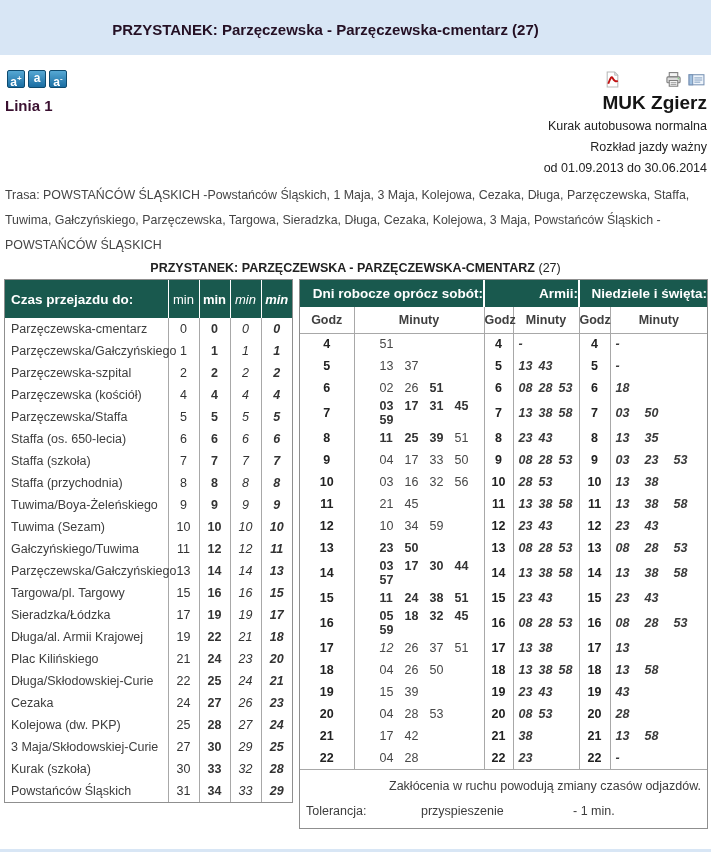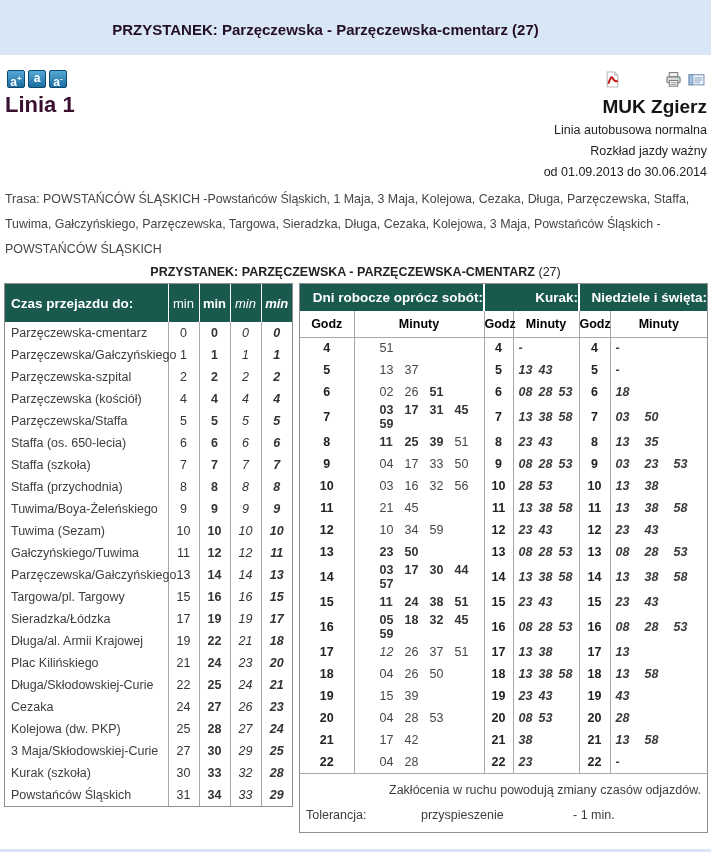--- a/index.html
+++ b/index.html
@@ -19,21 +19,21 @@
     font-weight:bold; line-height:15px; text-align:center; cursor:pointer; }
   .fbtn sup { font-size:8px; }
   .ticons { display:flex; align-items:center; }
   .icon-btn { width:17px; height:17px; cursor:pointer; }
   .gap-lg { margin-right:44px; }
   .gap-sm { margin-right:6px; }
 
   
   .head-row { display:flex; justify-content:space-between; align-items:flex-end;
     padding:4px 4px 0 5px; }
-  .line-title { font-size:22px; font-weight:bold; color:#3a1030; }
+  .line-title { font-size:15px; font-weight:bold; color:#3a1030; }
   .operator { font-size:19px; font-weight:bold; color:#151515; }
   .info-block { text-align:right; padding:2px 4px 0 0; font-size:12.5px;
     color:#222; line-height:21px; }
   .route { padding:4px 4px 0 5px; font-size:12.4px; color:#454545; line-height:25px; }
   .stop-line { text-align:center; margin-top:3px; font-size:12.5px; color:#222; }
   .stop-line .bold { font-weight:bold; }
 
   
   .tables { display:flex; gap:6px; padding:4px 0 0 4px; align-items:flex-start; }
   .box { border:1px solid #8f8f8f; background:#fff; }
@@ -54,21 +54,21 @@
   .left-table td.v2 { font-style:italic; }
   .left-table td.v3 { font-weight:bold; font-style:italic; }
 
   .right-box { width:409px; }
   .time-table { width:100%; border-bottom:1px solid #a8a8a8; }
   .time-table th.grp { font-size:13.5px; height:27px; text-align:right; }
   .time-table th.grp + th.grp { border-left:2px solid #ffffff; }
   .time-table td { border-left:1px solid #a8a8a8; }
   .time-table tr td:first-child { border-left:none; }
   .time-table .sub td { font-weight:bold; font-size:12.5px; text-align:center;
-    height:26px; border-bottom:1px solid #a8a8a8; color:#000000; }
+    height:26px; border-bottom:1px solid #a8a8a8; color:#404040; }
   .time-table td.hour { font-weight:bold; font-size:12.5px; text-align:center;
     height:22px; color:#222; }
   .time-table td.mins { padding-left:5px; font-size:12.5px; color:#474747; }
   .time-table td.mins span { display:inline-block; }
   .time-table td.wd span { width:25px;padding-left:20px; }
   .time-table td.sa span { width:20px; }
   .time-table td.su span { width:29px; }
   .time-table td.sa, .time-table td.su { font-style:italic; font-weight:bold; color:#3a3a3a; }
   .time-table td.mins .b { font-weight:bold; color:#333; }
   .time-table td.mins .it { font-style:italic; }
@@ -116,21 +116,21 @@
       </svg>
     </div>
   </div>
 
   <div class="head-row">
     <div class="line-title">Linia 1</div>
     <div class="operator">MUK Zgierz</div>
   </div>
 
   <div class="info-block">
-    <div>Linia autobusowa normalna</div>
+    <div>Kurak autobusowa normalna</div>
     <div>Rozkład jazdy ważny</div>
     <div>od 01.09.2013 do 30.06.2014</div>
   </div>
 
   <div class="route">Trasa: POWSTAŃCÓW ŚLĄSKICH -Powstańców Śląskich, 1 Maja, 3 Maja, Kolejowa, Cezaka, Długa, Parzęczewska, Staffa, Tuwima, Gałczyńskiego, Parzęczewska, Targowa, Sieradzka, Długa, Cezaka, Kolejowa, 3 Maja, Powstańców Śląskich - POWSTAŃCÓW ŚLĄSKICH</div>
 
   <div class="stop-line">
     <span class="bold">PRZYSTANEK: PARZĘCZEWSKA - PARZĘCZEWSKA-CMENTARZ</span><span> (27)</span>
   </div>
 
@@ -319,21 +319,21 @@
             <col style="width:54px">
             <col style="width:130px">
             <col style="width:29px">
             <col style="width:66px">
             <col style="width:31px">
             <col style="width:97px">
           </colgroup>
         <thead>
           <tr>
             <th class="grp teal" colspan="2">Dni robocze oprócz sobót:</th>
-            <th class="grp teal" colspan="2">Kurak:</th>
+            <th class="grp teal" colspan="2">Armii:</th>
             <th class="grp teal" colspan="2">Niedziele i święta:</th>
           </tr>
           <tr class="sub">
             <td>Godz</td>
             <td>Minuty</td>
             <td>Godz</td>
             <td>Minuty</td>
             <td>Godz</td>
             <td>Minuty</td>
           </tr>

